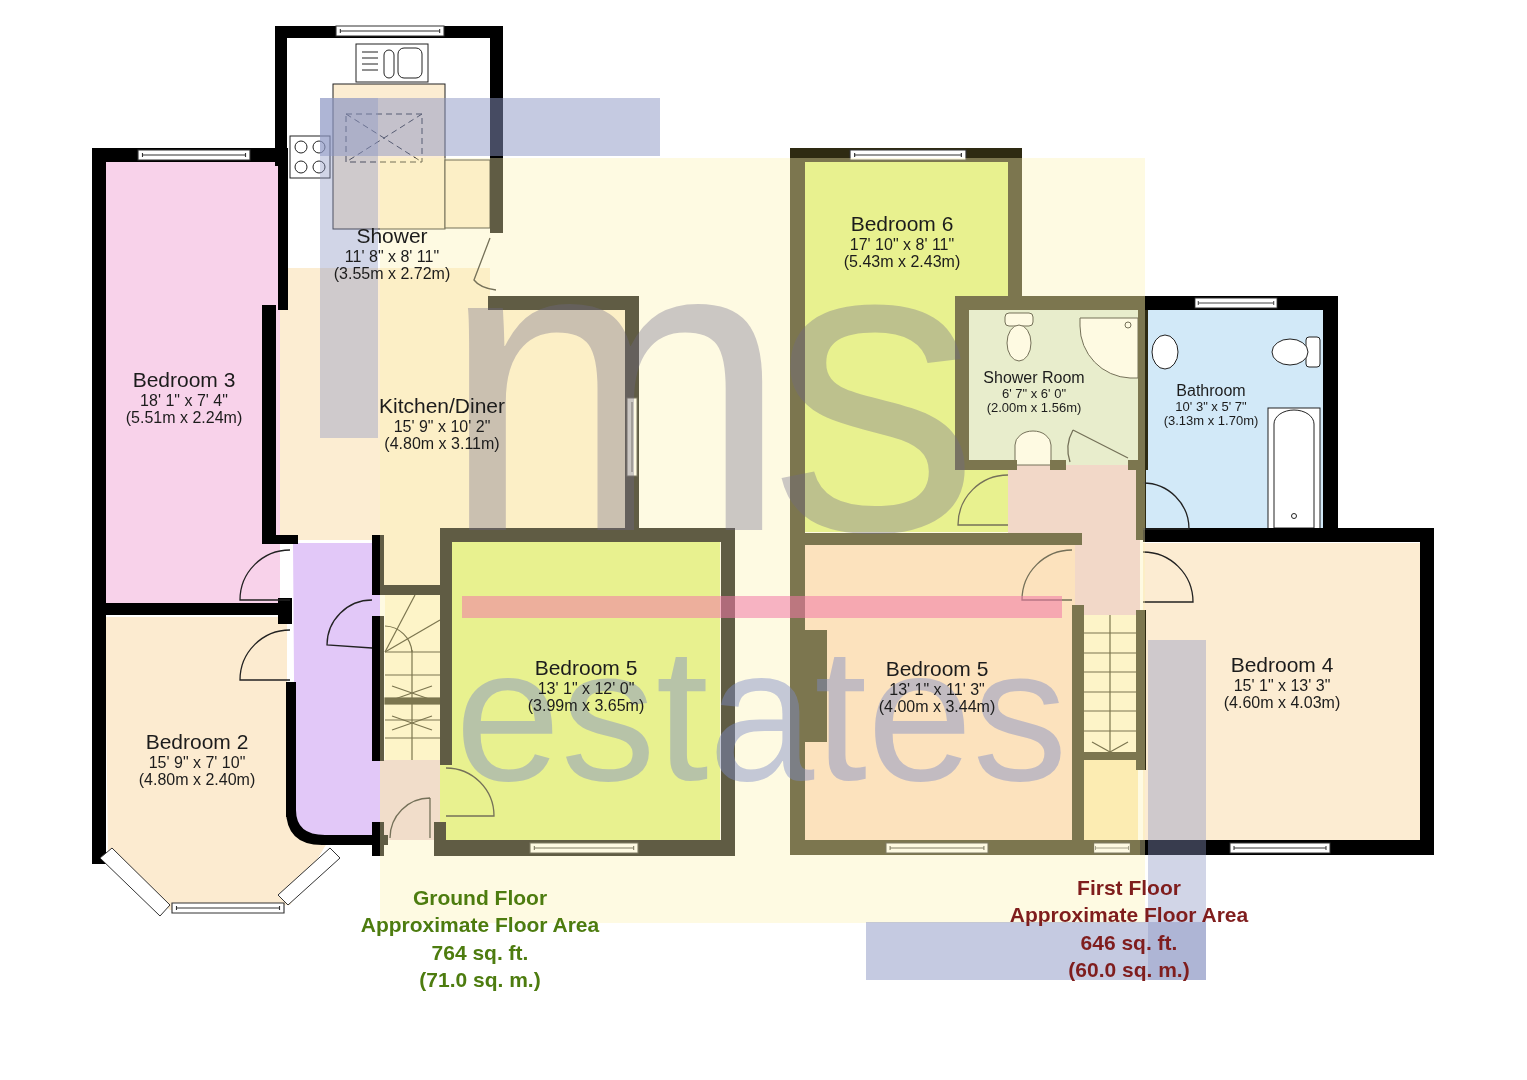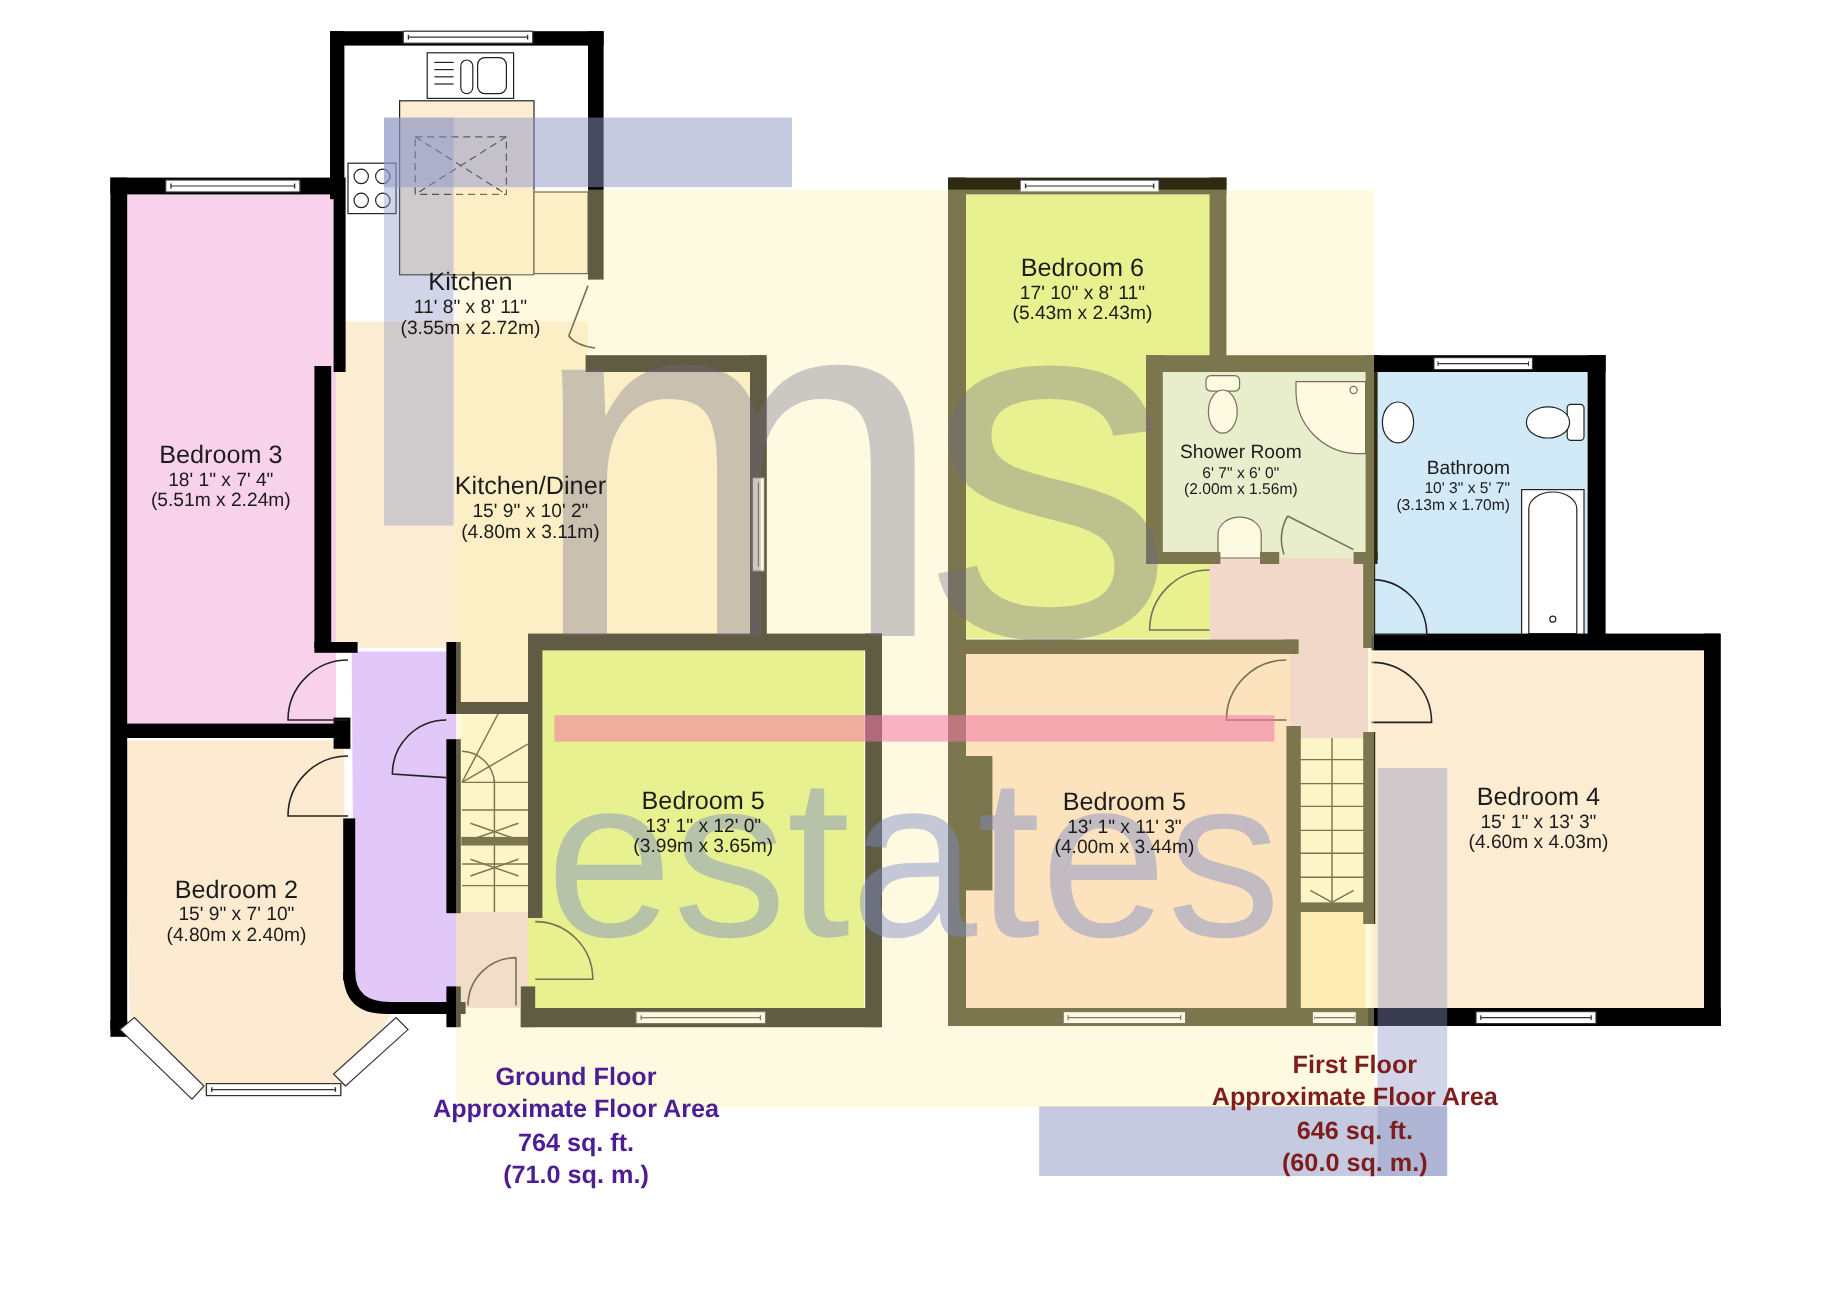--- a/index.html
+++ b/index.html
@@ -8,21 +8,21 @@
     #plan { position: absolute; left: 0; top: 0; width: 1527px; height: 1080px; }
     .lbl { position: absolute; text-align: center; color: #1c1c1c; white-space: nowrap;
            transform: translateX(-50%); line-height: 1.12; }
     .lbl .name { font-size: 21px; }
     .lbl .imp { font-size: 16px; }
     .lbl .met { font-size: 16px; }
     .lbl.small .name { font-size: 16px; }
     .lbl.small .imp, .lbl.small .met { font-size: 13px; }
     .area { position: absolute; text-align: center; font-weight: bold; font-size: 21px;
             line-height: 1.3; transform: translateX(-50%); white-space: nowrap; }
-    .area.ground { color: #4c1d95; }
+    .area.ground { color: #4d7c0f; }
     .area.first { color: #7f1d1d; }
   </style>
 </head>
 <body>
 
 <svg id="plan" viewBox="0 0 1527 1080" xmlns="http://www.w3.org/2000/svg">
   <defs>
     <g id="win-h">
       <rect x="0" y="-5" width="100" height="10" fill="#ffffff" stroke="#333" stroke-width="1"></rect>
       <line x1="4" y1="0" x2="96" y2="0" stroke="#333" stroke-width="1"></line>
@@ -212,21 +212,21 @@
     <rect x="866" y="922" width="340" height="58" fill="#8c96c4" opacity="0.5"></rect>
     <rect x="1148" y="640" width="58" height="340" fill="#8c96c4" opacity="0.4"></rect>
     <rect x="320" y="98" width="58" height="340" fill="#8c96c4" opacity="0.4"></rect>
     <rect x="462" y="596" width="600" height="22" fill="#f078a8" opacity="0.55"></rect>
     <text x="440" y="530" font-family="Liberation Sans, sans-serif" font-size="420" fill="#6f6a8a" opacity="0.35" letter-spacing="-20">ms</text>
     <text x="455" y="780" font-family="Liberation Sans, sans-serif" font-size="190" fill="#7e8cc8" opacity="0.45">estates</text>
   </g>
 </svg>
 
 <div class="lbl" style="left:392px; top:224px;">
-  <div class="name">Kitchen</div>
+  <div class="name">Shower</div>
   <div class="imp">11' 8" x 8' 11"</div>
   <div class="met">(3.55m x 2.72m)</div>
 </div>
 <div class="lbl" style="left:442px; top:394px;">
   <div class="name">Kitchen/Diner</div>
   <div class="imp">15' 9" x 10' 2"</div>
   <div class="met">(4.80m x 3.11m)</div>
 </div>
 <div class="lbl" style="left:184px; top:368px;">
   <div class="name">Bedroom 3</div>
@@ -247,21 +247,21 @@
 <div class="lbl" style="left:902px; top:212px;">
   <div class="name">Bedroom 6</div>
   <div class="imp">17' 10" x 8' 11"</div>
   <div class="met">(5.43m x 2.43m)</div>
 </div>
 <div class="lbl small" style="left:1034px; top:369px;">
   <div class="name">Shower Room</div>
   <div class="imp">6' 7" x 6' 0"</div>
   <div class="met">(2.00m x 1.56m)</div>
 </div>
-<div class="lbl small" style="left:1211px; top:382px;text-align:right;">
+<div class="lbl small" style="left:1211px; top:382px;">
   <div class="name">Bathroom</div>
   <div class="imp">10' 3" x 5' 7"</div>
   <div class="met">(3.13m x 1.70m)</div>
 </div>
 <div class="lbl" style="left:937px; top:657px;">
   <div class="name">Bedroom 5</div>
   <div class="imp">13' 1" x 11' 3"</div>
   <div class="met">(4.00m x 3.44m)</div>
 </div>
 <div class="lbl" style="left:1282px; top:653px;text-align:center;">

